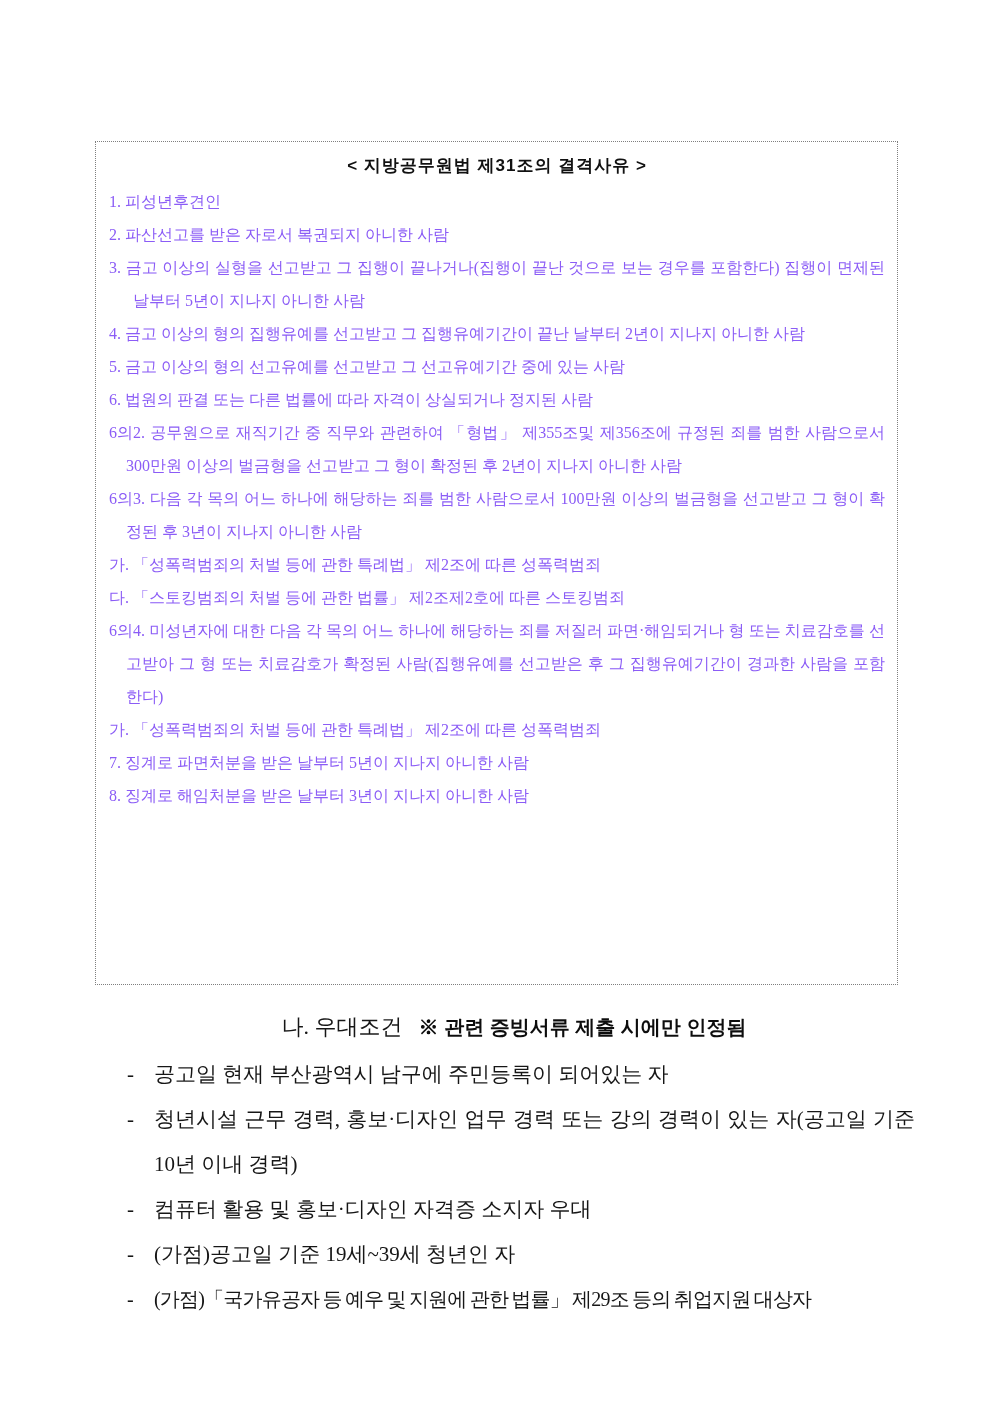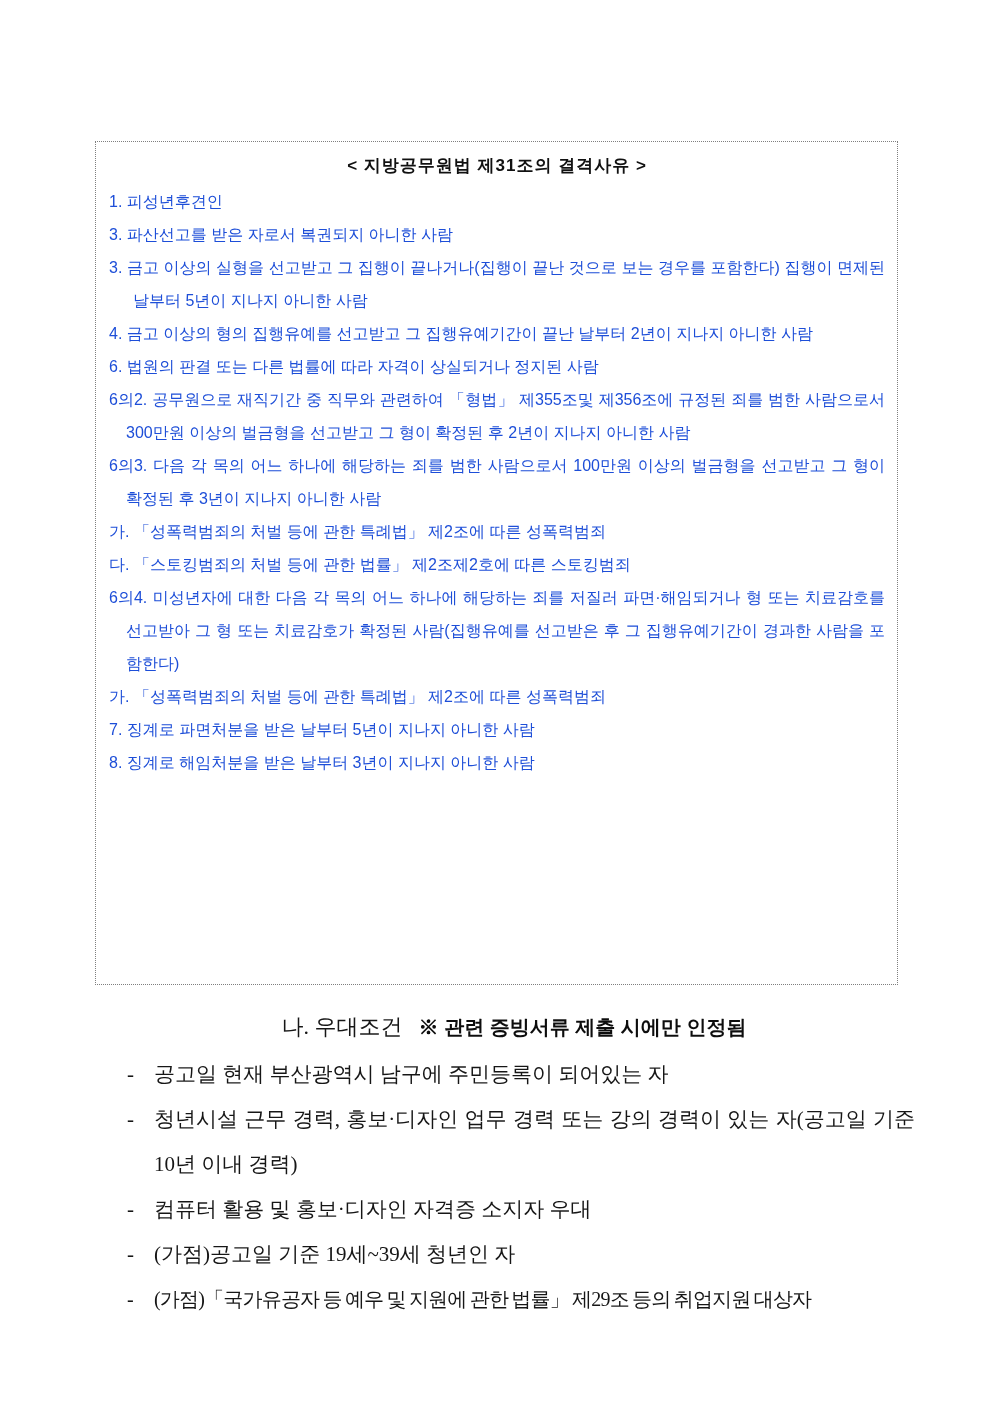--- a/index.html
+++ b/index.html
@@ -26,21 +26,22 @@
     font-size:17px;
     line-height:38px;
     letter-spacing:1px;
     color:#111;
   }
   .it{
     margin:0;
     font-size:16px;
     line-height:33px;
     text-align:justify;
-    color:#1d4ed8;
+    color:#8b5cf6;
+    font-family:Liberation Serif, serif;
   }
   .num{padding-left:24px;text-indent:-24px;}
   .six{padding-left:17px;text-indent:-17px;}
   .sub{margin-left:0;padding-left:25px;text-indent:-25px;}
 
   
   .pref{
     position:absolute;
     left:95px;top:1006px;
     width:820px;
@@ -73,23 +74,24 @@
   .bullet.condensed .btext{letter-spacing:-0.8px;word-spacing:-1px;}
 </style>
 </head>
 <body>
 
 <div class="page">
 
   <div class="box">
     <div class="box-title">&lt; 지방공무원법 제31조의 결격사유 &gt;</div>
     <p class="it num">1. 피성년후견인</p>
-    <p class="it num">3. 파산선고를 받은 자로서 복권되지 아니한 사람</p>
+    <p class="it num">2. 파산선고를 받은 자로서 복권되지 아니한 사람</p>
     <p class="it num">3. 금고 이상의 실형을 선고받고 그 집행이 끝나거나(집행이 끝난 것으로 보는 경우를 포함한다) 집행이 면제된 날부터 5년이 지나지 아니한 사람</p>
     <p class="it num">4. 금고 이상의 형의 집행유예를 선고받고 그 집행유예기간이 끝난 날부터 2년이 지나지 아니한 사람</p>
+    <p class="it num">5. 금고 이상의 형의 선고유예를 선고받고 그 선고유예기간 중에 있는 사람</p>
     <p class="it num">6. 법원의 판결 또는 다른 법률에 따라 자격이 상실되거나 정지된 사람</p>
     <p class="it six">6의2. 공무원으로 재직기간 중 직무와 관련하여 「형법」 제355조및 제356조에 규정된 죄를 범한 사람으로서 300만원 이상의 벌금형을 선고받고 그 형이 확정된 후 2년이 지나지 아니한 사람</p>
     <p class="it six">6의3. 다음 각 목의 어느 하나에 해당하는 죄를 범한 사람으로서 100만원 이상의 벌금형을 선고받고 그 형이 확정된 후 3년이 지나지 아니한 사람</p>
     <p class="it sub">가. 「성폭력범죄의 처벌 등에 관한 특례법」 제2조에 따른 성폭력범죄</p>
     <p class="it sub">다. 「스토킹범죄의 처벌 등에 관한 법률」 제2조제2호에 따른 스토킹범죄</p>
     <p class="it six">6의4. 미성년자에 대한 다음 각 목의 어느 하나에 해당하는 죄를 저질러 파면·해임되거나 형 또는 치료감호를 선고받아 그 형 또는 치료감호가 확정된 사람(집행유예를 선고받은 후 그 집행유예기간이 경과한 사람을 포함한다)</p>
     <p class="it sub">가. 「성폭력범죄의 처벌 등에 관한 특례법」 제2조에 따른 성폭력범죄</p>
     <p class="it num">7. 징계로 파면처분을 받은 날부터 5년이 지나지 아니한 사람</p>
     <p class="it num">8. 징계로 해임처분을 받은 날부터 3년이 지나지 아니한 사람</p>
   </div>

